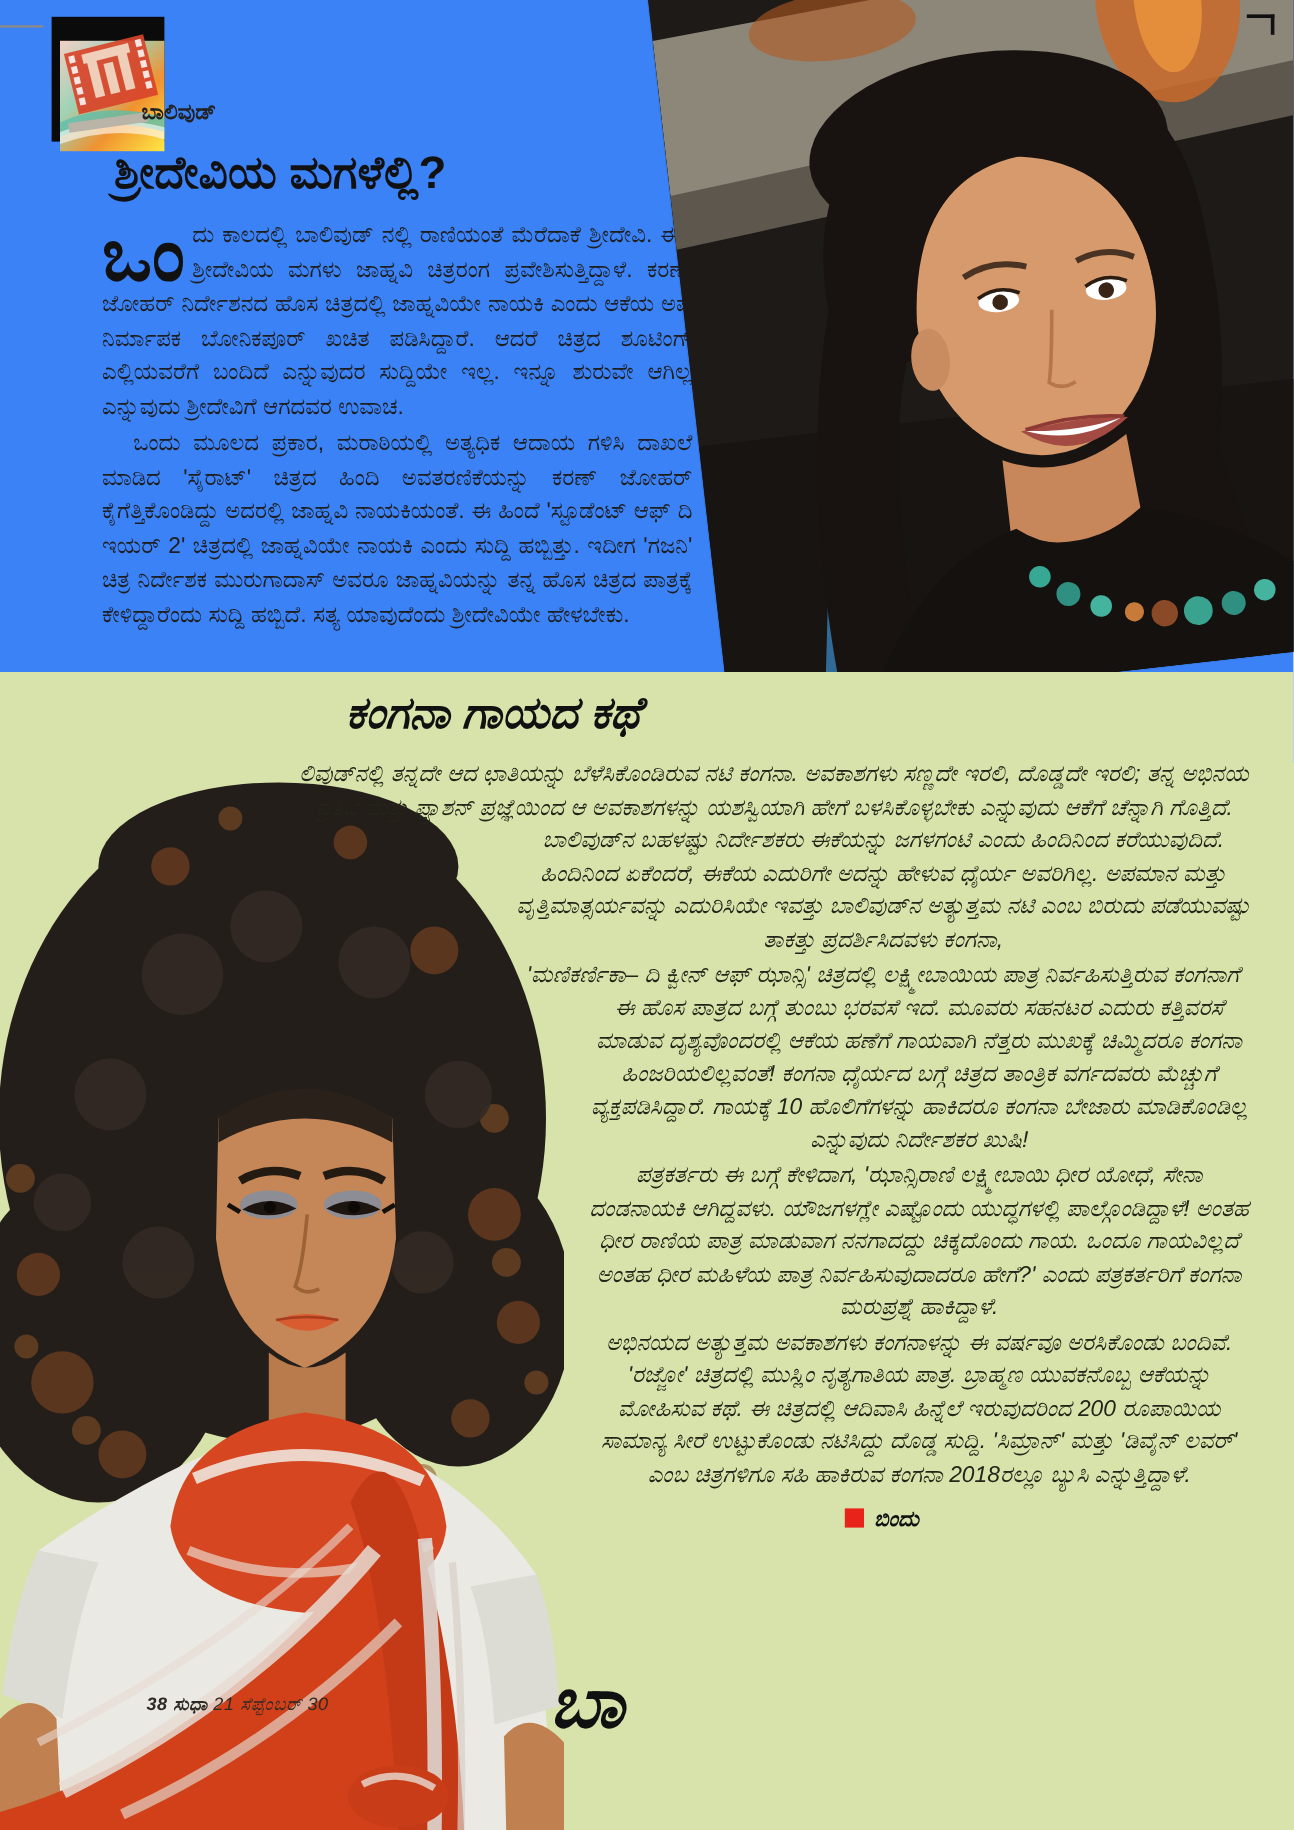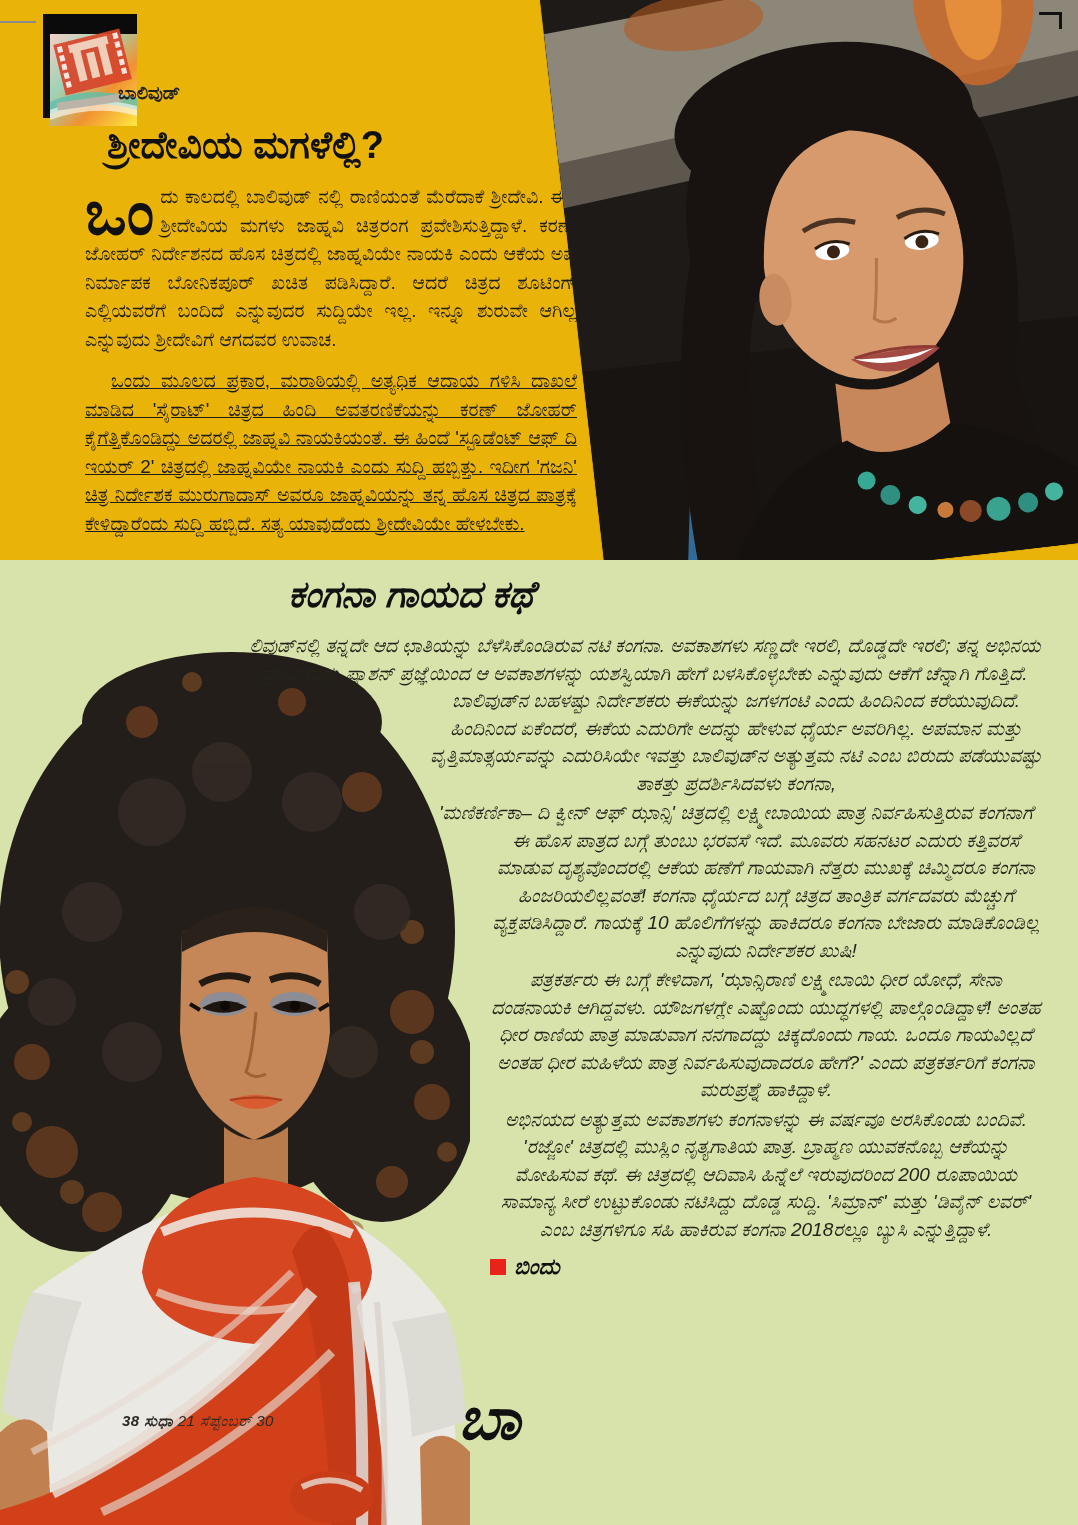--- a/index.html
+++ b/index.html
@@ -1,48 +1,48 @@
 <!DOCTYPE html>
 <html><head>
 <meta charset="utf-8">
 <style>
   html,body{margin:0;padding:0;background:#ffffff;}
-  .page{position:relative;width:1078px;height:1525px;background:#eab308;overflow:hidden;
+  .page{position:relative;width:1078px;height:1525px;background:#3b82f6;overflow:hidden;
         font-family:"Liberation Sans","DejaVu Sans",sans-serif;color:#1c1c1c;}
   
   .top-rule{position:absolute;left:0;top:21px;width:36px;height:2px;background:#8a8a8a;}
   .logo{position:absolute;left:33px;top:6px;width:112px;height:126px;}
   .kicker{position:absolute;left:118px;top:83px;font-size:18px;font-weight:bold;color:#222;}
   .headline1{position:absolute;left:95px;top:124px;font-size:38px;font-weight:bold;color:#111;
-             letter-spacing:0px;margin-left:12px;}
+             letter-spacing:0px;}
   .article1{position:absolute;left:85px;top:183px;width:492px;font-size:19px;line-height:28.5px;
             text-align:justify;color:#1e1e1e;}
   .article1 p{margin:0;}
-  .article1 p.p2{text-indent:26px;margin-top:13px;text-decoration:underline;}
+  .article1 p.p2{text-indent:26px;margin-top:2px;}
   .dc1{float:left;font-size:62px;line-height:52px;font-weight:bold;padding:4px 6px 0 0;color:#111;}
   
   .photo1{position:absolute;left:572px;top:-38px;width:540px;height:606px;
           transform:rotate(-6.5deg);transform-origin:50% 50%;overflow:hidden;
           box-shadow:0 0 0 1px rgba(0,0,0,.08);z-index:1;background:#1c1a19;}
   .corner-mark{position:absolute;right:16px;top:12px;width:20px;height:14px;
                border-top:3px solid #111;border-right:3px solid #111;z-index:3;}
   
   .green{position:absolute;left:0;top:560px;width:1078px;height:972px;background:#d8e3ab;z-index:2;font-style:italic;}
   .kangana{position:absolute;left:-8px;top:72px;width:478px;height:900px;z-index:1;}
   .green-text{position:absolute;left:30px;top:14px;width:1012px;z-index:2;}
   .headline2{margin:0 0 16px 258px;font-size:37px;font-weight:bold;color:#111;}
   .gbody{font-size:19px;line-height:27.5px;text-align:center;color:#242418;}
   .gbody p{margin:0 0 2px 0;}
   .spacer{float:left;clear:left;}
   .s1{width:218px;height:82px;}
   .s2{width:400px;height:116px;}
   .s3{width:460px;height:560px;}
   .s4{width:428px;height:300px;}
   .dc2{float:left;font-size:60px;line-height:50px;font-weight:bold;padding:4px 6px 0 0;color:#111;}
-  .byline{text-align:left;padding-right:62px;margin-top:10px;font-size:22px;font-weight:bold;color:#111;}
+  .byline{text-align:center;padding-right:62px;margin-top:10px;font-size:18px;font-weight:bold;color:#111;}
   .byline .sq{display:inline-block;width:16px;height:16px;background:#e8231a;margin-right:8px;
               vertical-align:-1px;}
   .footer{position:absolute;left:122px;top:852px;z-index:3;font-size:15px;color:#2e2a26;
           letter-spacing:.5px;}
   .footer b{font-weight:bold;}
 </style>
 </head>
 <body>
 
 <div class="page">

